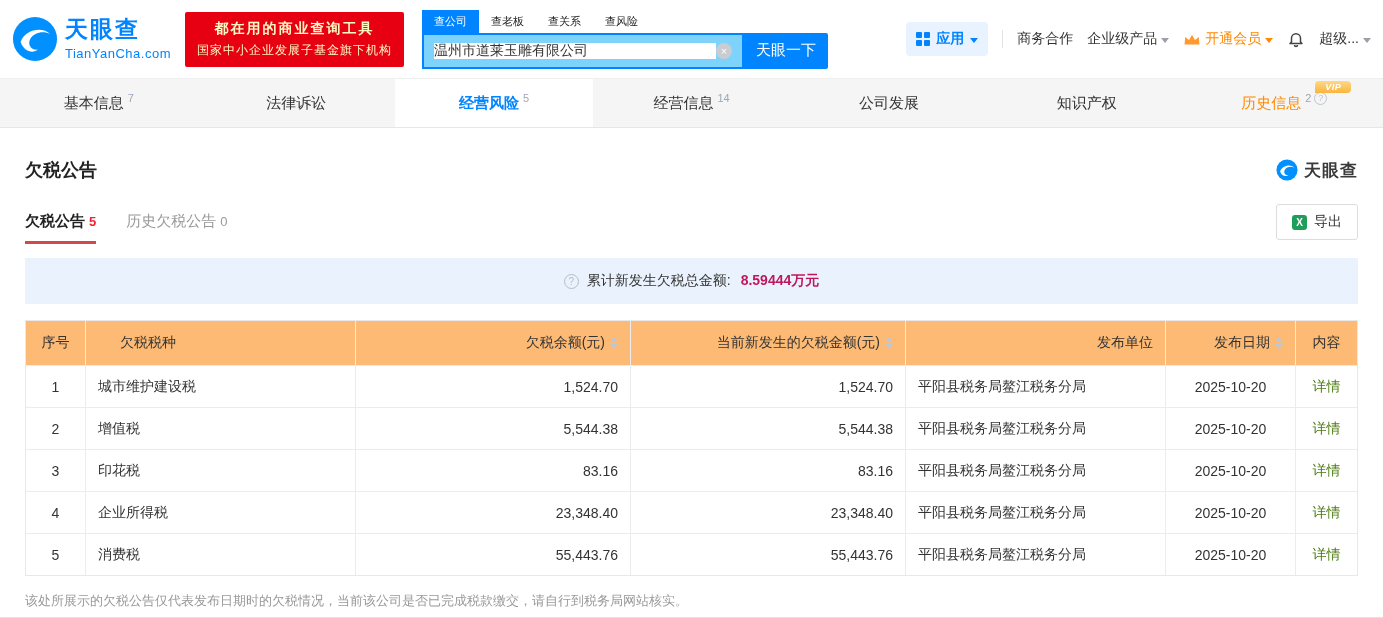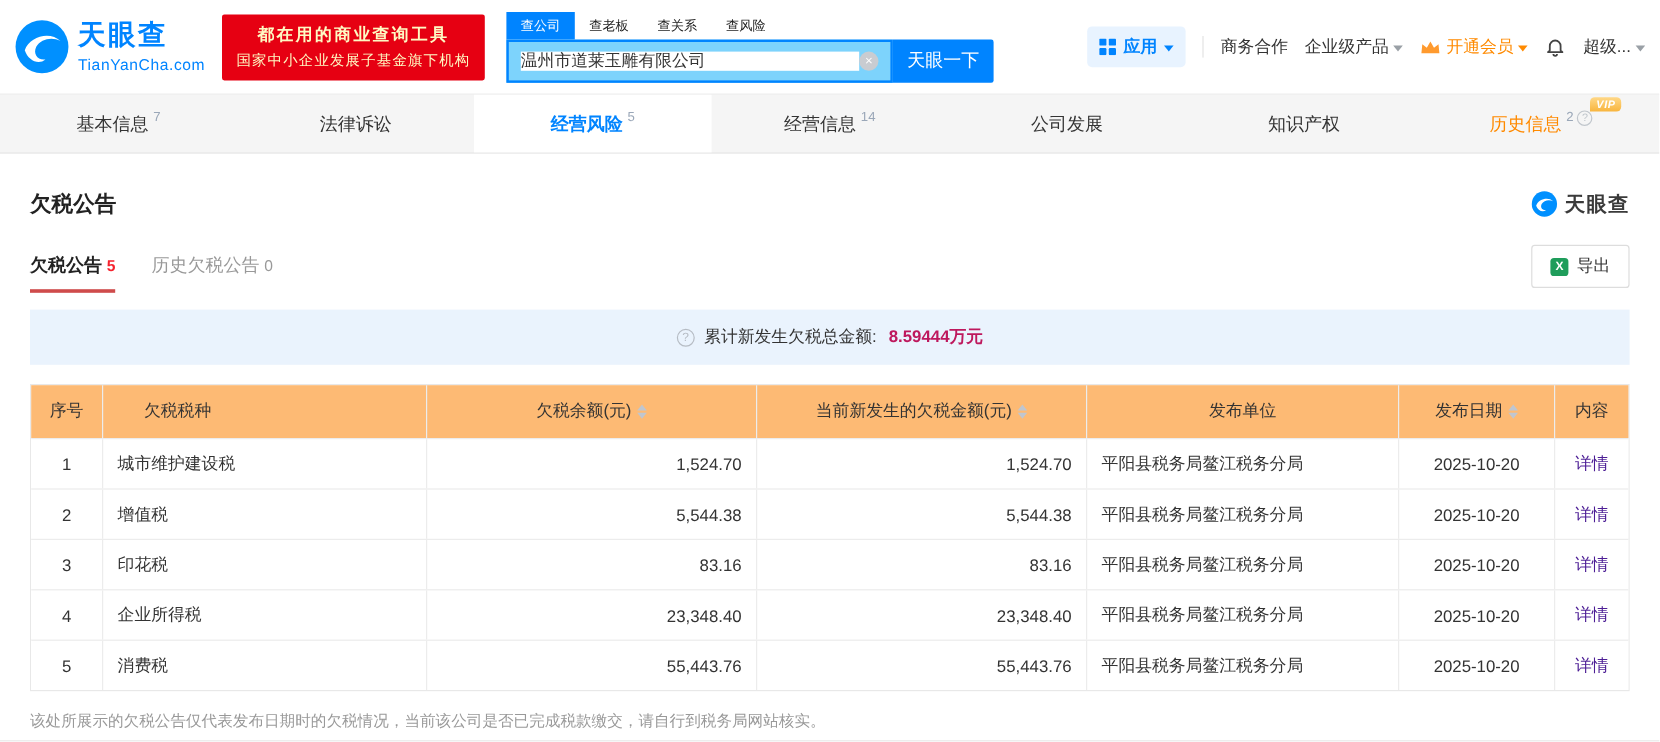--- a/index.html
+++ b/index.html
@@ -39,21 +39,21 @@
   .bell { cursor: pointer; display: flex; align-items: center; }
 
   
   .company-tabs { display: flex; background: #f5f5f5; height: 50px; border-top: 1px solid #efefef; border-bottom: 1px solid #e6e6e6; }
   .ctab { flex: 1; display: flex; align-items: center; justify-content: center; font-size: 15px; color: #333; cursor: pointer; }
   .ctab.active { background: #fff; color: #0084ff; font-weight: bold; }
   .tab-inner { position: relative; display: inline-flex; align-items: center; }
   .cnt { font-size: 11px; color: #9aa7b8; margin-left: 4px; transform: translateY(-5px); font-weight: normal; }
   .ctab.history { color: #ff8a00; }
   .q-mini { width: 13px; height: 13px; border: 1px solid #c0c6cc; color: #c0c6cc; border-radius: 50%; font-size: 9px; line-height: 11px; text-align: center; margin-left: 3px; transform: translateY(-5px); }
-  .vip-badge { position: absolute; top: -13px; right: -24px; background: linear-gradient(180deg,#ffd887,#f8b53e); color: #fff; font-size: 9px; font-weight: bold; font-style: italic; padding: 1px 5px; border-radius: 4px 4px 4px 0; letter-spacing: 0.5px; }
+  .vip-badge { position: absolute; top: -13px; right: -24px; background: linear-gradient(180deg,#ffd887,#f8b53e); color: #fff; font-size: 9px; font-weight: bold; font-style: italic; padding: 1px 10px; border-radius: 4px 4px 4px 0; letter-spacing: 0.5px; }
 
   
   main { padding: 0 25px; background: #fff; }
   .section-head { display: flex; justify-content: space-between; align-items: center; margin-top: 30px; }
   .section-head h2 { font-size: 18px; color: #222; }
   .mini-logo { display: flex; align-items: center; gap: 6px; font-size: 17px; font-weight: bold; color: #3a3a3a; letter-spacing: 1px; }
 
   .subtab-row { display: flex; justify-content: space-between; align-items: flex-end; margin-top: 22px; }
   .subtabs { display: flex; gap: 30px; font-size: 15px; }
   .subtab { padding-bottom: 10px; color: #999; cursor: pointer; border-bottom: 3px solid transparent; }
@@ -64,34 +64,34 @@
   .excel-icon { width: 15px; height: 15px; background: #1f9d5b; border-radius: 3px; color: #fff; font-size: 10px; font-weight: bold; line-height: 15px; text-align: center; }
 
   .summary-bar { margin-top: 14px; background: #eaf3fd; height: 46px; display: flex; align-items: center; justify-content: center; gap: 8px; font-size: 14px; color: #333; }
   .q-icon { width: 15px; height: 15px; border: 1px solid #b6bcc4; color: #b6bcc4; border-radius: 50%; font-size: 10px; line-height: 13px; text-align: center; flex: none; }
   .red-val { color: #be185d; font-weight: bold; margin-left: 2px; }
 
   .data-table { margin-top: 16px; border: 1px solid #e8e8e8; }
   .thead { display: flex; background: #fdba74; height: 44px; }
   .th, .td { border-right: 1px solid #ececec; display: flex; align-items: center; padding: 0 12px; font-size: 14px; color: #333; }
   .th:last-child, .td:last-child { border-right: none; }
-  .th { justify-content: center; }
+  .th { justify-content: flex-end; }
   .c0 { width: 60px; flex: none; justify-content: center; }
   .c1 { width: 270px; flex: none; }
   .c2 { width: 275px; flex: none; }
   .c3 { width: 275px; flex: none; }
   .c4 { width: 260px; flex: none; }
   .c5 { width: 130px; flex: none; }
   .c6 { flex: 1; justify-content: center; }
   .th.c1 { justify-content: flex-start; padding-left: 34px; }
   .td.c1, .td.c4 { justify-content: flex-start; }
   .td.c2, .td.c3 { justify-content: flex-end; }
   .td.c5 { justify-content: center; }
   .tr { display: flex; border-top: 1px solid #ececec; height: 42px; background: #fff; }
-  .link { color: #4c1d95; cursor: pointer; }
+  .link { color: #4d7c0f; cursor: pointer; }
   .sort { display: inline-flex; flex-direction: column; gap: 2px; margin-left: 5px; }
   .sort i { width: 0; height: 0; border-left: 4px solid transparent; border-right: 4px solid transparent; }
   .sort .up { border-bottom: 5px solid #c0c6cf; }
   .sort .down { border-top: 5px solid #c0c6cf; }
 
   .footnote { color: #999; font-size: 13px; margin-top: 16px; }
 </style>
 </head>
 <body>
 

